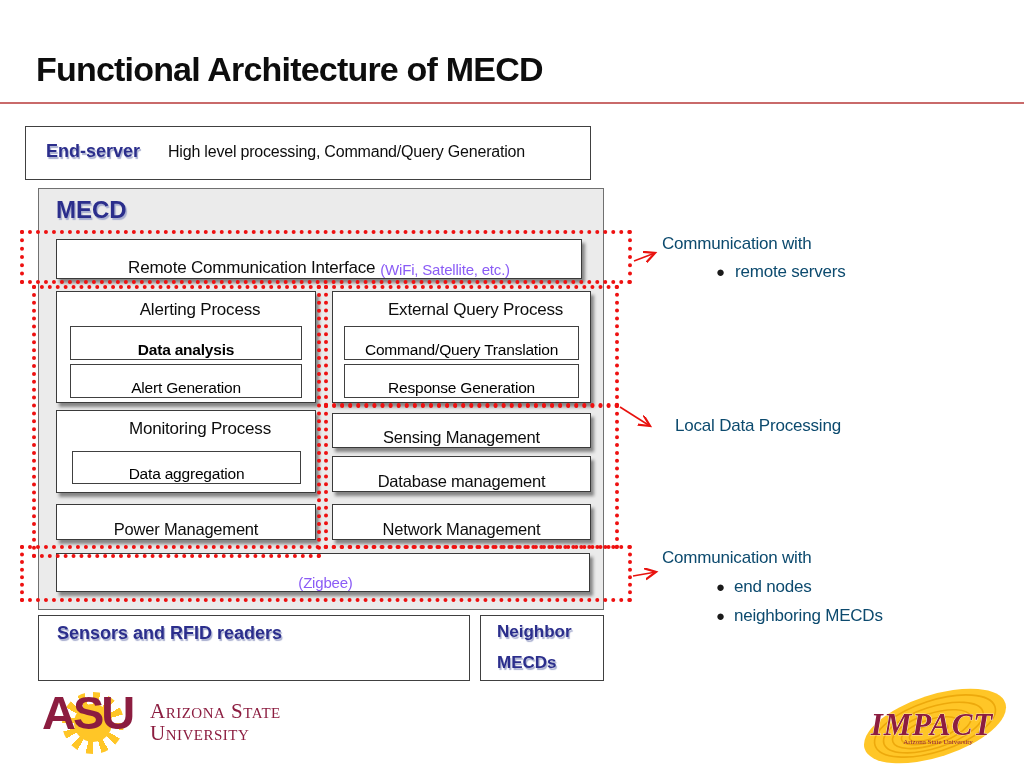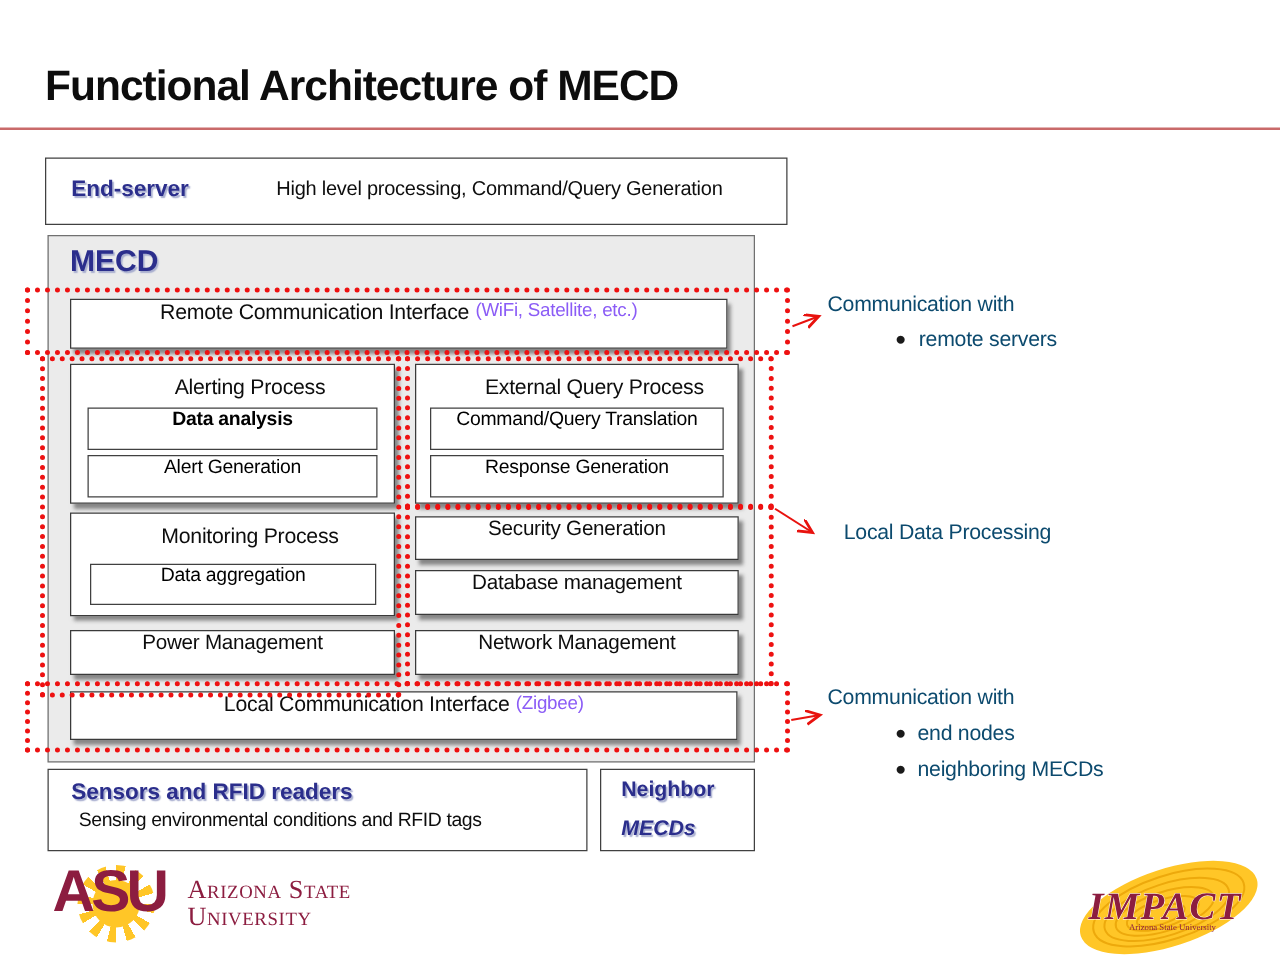--- a/index.html
+++ b/index.html
@@ -7,21 +7,21 @@
        font-family:"Liberation Sans","DejaVu Sans",sans-serif;overflow:hidden;}
   .abs{position:absolute;}
   
   .slide-title{left:36px;top:50px;font-size:34px;font-weight:bold;color:#0d0d0d;
                letter-spacing:-0.8px;white-space:nowrap;}
   .title-rule{left:0;top:102px;width:1024px;height:2px;background:#c96a6a;}
   
   .plainbox{background:#ffffff;border:1px solid #404040;}
   .sbox{background:#ffffff;border:1px solid #3a3a3a;
         box-shadow:3px 4px 3px rgba(80,80,80,0.65);}
-  .center{display:flex;align-items:flex-start;justify-content:center;text-align:center;}
+  .center{display:flex;align-items:flex-end;justify-content:center;text-align:center;}
   .navy{color:#2b2e8c;font-weight:bold;text-shadow:1.3px 1.6px 1px #a8aecf;}
   .blacktext{color:#0d0d0d;}
   .boxmain{font-size:17px;color:#0d0d0d;white-space:nowrap;letter-spacing:-0.2px;}
   .boxdetail{font-size:15px;color:#8b5cf6;white-space:nowrap;letter-spacing:-0.2px;}
   .proc-title{font-size:17px;color:#0d0d0d;text-align:center;padding-top:8px;letter-spacing:-0.2px;margin-left:28px;}
   .inner{font-size:15.5px;letter-spacing:-0.2px;}
   
   .mecd-box{left:38px;top:188px;width:564px;height:420px;background:#ebebeb;border:1px solid #707070;}
   
   .dash{border:4px dotted #ee1111;box-sizing:border-box;z-index:5;pointer-events:none;}
@@ -37,23 +37,23 @@
   .asu-words{left:150px;top:700px;color:#8c1d40;font-family:"Liberation Serif","DejaVu Serif",serif;
              font-variant:small-caps;line-height:22px;font-size:21px;letter-spacing:0.5px;z-index:2;}
   .overlay-svg{left:0;top:0;z-index:6;pointer-events:none;}
 </style>
 </head>
 <body>
 
 <div class="abs slide-title">Functional Architecture of MECD</div>
 <div class="abs title-rule"></div>
 
-<div class="abs plainbox" style="left:36px;top:126px;width:564px;height:52px;padding-left:28px;">
+<div class="abs plainbox" style="left:25px;top:126px;width:564px;height:52px;">
   <span class="abs navy" style="left:20px;top:14px;font-size:18px;">End-server</span>
-  <span class="abs blacktext" style="left:142px;top:16px;font-size:16px;white-space:nowrap;letter-spacing:-0.2px;margin-left:42px;">High level processing, Command/Query Generation</span>
+  <span class="abs blacktext" style="left:142px;top:16px;font-size:16px;white-space:nowrap;letter-spacing:-0.2px;">High level processing, Command/Query Generation</span>
 </div>
 
 <div class="abs mecd-box"></div>
 <span class="abs navy" style="left:56px;top:196px;font-size:24px;z-index:2;">MECD</span>
 
 <div class="abs sbox center" style="left:56px;top:239px;width:524px;height:38px;z-index:2;">
   <span class="boxmain">Remote Communication Interface</span>
   <span class="boxdetail" style="margin-left:5px;">(WiFi, Satellite, etc.)</span>
 </div>
 
@@ -67,44 +67,42 @@
   <div class="proc-title">External Query Process</div>
 </div>
 <div class="abs plainbox center inner" style="left:344px;top:326px;width:233px;height:32px;z-index:3;">Command/Query Translation</div>
 <div class="abs plainbox center inner" style="left:344px;top:364px;width:233px;height:32px;z-index:3;">Response Generation</div>
 
 <div class="abs sbox" style="left:56px;top:410px;width:258px;height:81px;z-index:2;">
   <div class="proc-title">Monitoring Process</div>
 </div>
 <div class="abs plainbox center inner" style="left:72px;top:451px;width:227px;height:31px;z-index:3;">Data aggregation</div>
 
-<div class="abs sbox center boxmain" style="left:332px;top:413px;width:257px;height:33px;z-index:2;font-size:16.5px;">Security Generation</div>
+<div class="abs sbox center boxmain" style="left:332px;top:413px;width:257px;height:33px;z-index:2;font-size:16.5px;">Sensing Management</div>
 <div class="abs sbox center boxmain" style="left:332px;top:456px;width:257px;height:34px;z-index:2;font-size:16.5px;">Database management</div>
 <div class="abs sbox center boxmain" style="left:56px;top:504px;width:258px;height:34px;z-index:2;font-size:16.5px;">Power Management</div>
 <div class="abs sbox center boxmain" style="left:332px;top:504px;width:257px;height:34px;z-index:2;font-size:16.5px;">Network Management</div>
 
 <div class="abs sbox center" style="left:56px;top:553px;width:532px;height:37px;z-index:2;">
-  <span class="boxmain">Local Communication Interface</span>
   <span class="boxdetail" style="margin-left:5px;">(Zigbee)</span>
 </div>
 
 <div class="abs dash" style="left:20px;top:230px;width:612px;height:54px;"></div>
 <div class="abs dash" style="left:32px;top:285px;width:289px;height:273px;"></div>
 <div class="abs dash" style="left:324px;top:285px;width:295px;height:122px;"></div>
 <div class="abs dash" style="left:324px;top:404px;width:295px;height:145px;"></div>
 <div class="abs dash" style="left:20px;top:545px;width:612px;height:57px;"></div>
 
 <div class="abs plainbox" style="left:38px;top:615px;width:430px;height:64px;">
   <span class="abs navy" style="left:18px;top:7px;font-size:18px;">Sensors and RFID readers</span>
-  <span class="abs blacktext" style="left:24px;top:32px;font-size:15.5px;white-space:nowrap;letter-spacing:-0.3px;">Sensing environmental conditions and RFID tags</span>
 </div>
 
 <div class="abs plainbox" style="left:480px;top:615px;width:122px;height:64px;">
   <span class="abs navy" style="left:16px;top:6px;font-size:17px;">Neighbor</span>
-  <span class="abs navy" style="left:16px;top:37px;font-size:17px;font-style:italic;">MECDs</span>
+  <span class="abs navy" style="left:16px;top:37px;font-size:17px;">MECDs</span>
 </div>
 
 <div class="abs rednote" style="left:662px;top:234px;">Communication with</div>
 <span class="abs bullet" style="left:716px;top:263px;">●</span>
 <div class="abs rednote" style="left:735px;top:262px;">remote servers</div>
 
 <div class="abs rednote" style="left:675px;top:416px;">Local Data Processing</div>
 
 <div class="abs rednote" style="left:662px;top:548px;">Communication with</div>
 <span class="abs bullet" style="left:716px;top:578px;">●</span>

